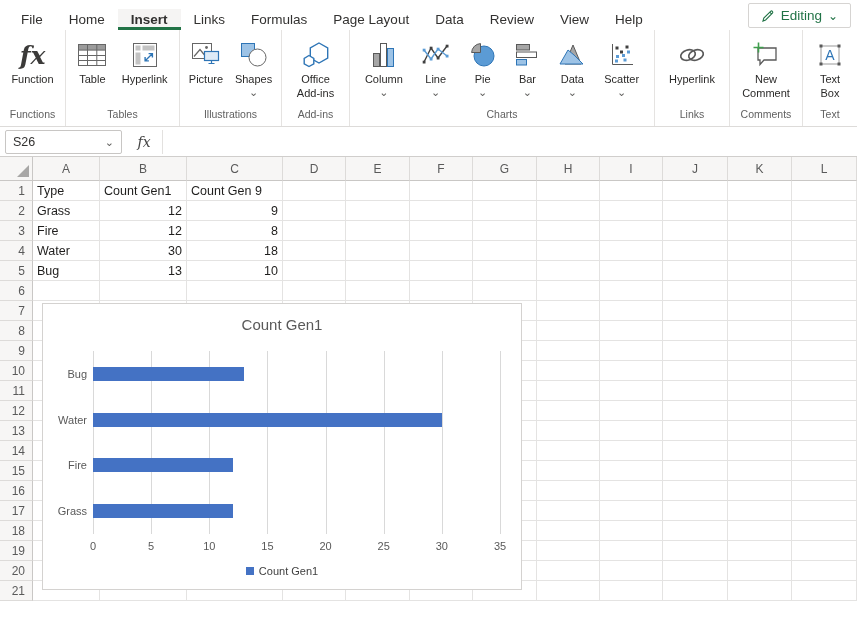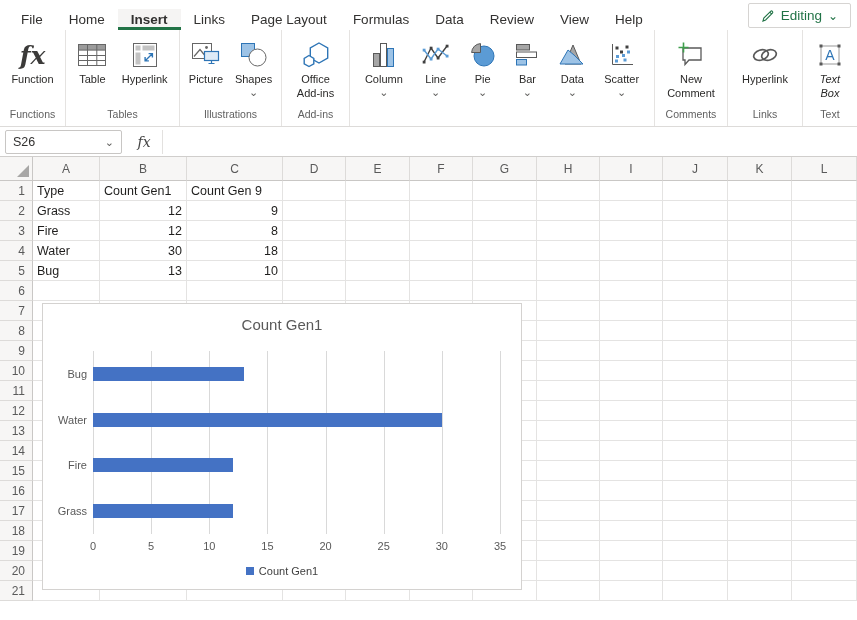--- a/index.html
+++ b/index.html
@@ -65,22 +65,22 @@
 <body>
 
 <div class="app">
 
   <div class="menubar">
     <div id="menu-tabs" style="display:flex;">
         <div class="tab">File</div>
         <div class="tab">Home</div>
         <div class="tab active">Insert</div>
         <div class="tab">Links</div>
+        <div class="tab">Formulas</div>
         <div class="tab">Page Layout</div>
-        <div class="tab">Formulas</div>
         <div class="tab">Data</div>
         <div class="tab">Review</div>
         <div class="tab">View</div>
         <div class="tab">Help</div>
       </div>
     <div class="editing-btn">
       <span style="display:flex;">
         <svg width="14" height="14" viewBox="0 0 16 16">
             <path d="M2.2 13.8 L3.2 10.4 L11 2.6 a1.45 1.45 0 0 1 2.05 2.05 L5.3 12.5 Z M10 3.6 l2 2" fill="none" stroke="#217346" stroke-width="1.2"></path>
           </svg>
@@ -251,68 +251,69 @@
                 <rect x="13" y="12" width="3" height="3" fill="#5B9BD5"></rect>
                 <rect x="18" y="8.5" width="3" height="3" fill="#5B9BD5"></rect>
                 <rect x="6" y="17.5" width="3" height="3" fill="#5B9BD5"></rect>
                 <rect x="14.5" y="16.5" width="3" height="3" fill="#5B9BD5"></rect>
             </svg>
           </span>
           <span class="rbtn-label">Scatter</span>
           <span class="chev">⌄</span>
         </div>
       </div>
-    </div>
-
-    <div class="rgroup g-comments">
-      <div class="rbuttons">
-        <div class="rbtn">
-          <span class="ricon">
-            <svg width="30" height="30" viewBox="0 0 30 30">
-              <path d="M7 8 H25 V20 H13 L9 24.5 V20 H7 Z" fill="#fff" stroke="#595959" stroke-width="1.3"></path>
-              <path d="M7.5 2.5 v10 M2.5 7.5 h10" stroke="#3f9e4d" stroke-width="1.6"></path>
-            </svg>
-          </span>
-          <span class="rbtn-label wrap" style="max-width:62px;">New Comment</span>
-        </div>
-      </div>
-      <div class="rlabel">Comments</div>
+      <div class="rlabel">Charts</div>
     </div>
 
     <div class="rgroup g-links">
       <div class="rbuttons">
         <div class="rbtn">
           <span class="ricon">
             <svg width="32" height="26" viewBox="0 0 32 26">
               <g fill="none" stroke="#595959" stroke-width="1.7">
                 <ellipse cx="12" cy="13" rx="7.5" ry="5" transform="rotate(-18 12 13)"></ellipse>
                 <ellipse cx="20" cy="13" rx="7.5" ry="5" transform="rotate(-18 20 13)"></ellipse>
               </g>
             </svg>
           </span>
           <span class="rbtn-label">Hyperlink</span>
         </div>
       </div>
       <div class="rlabel">Links</div>
+    </div>
+
+    <div class="rgroup g-comments">
+      <div class="rbuttons">
+        <div class="rbtn">
+          <span class="ricon">
+            <svg width="30" height="30" viewBox="0 0 30 30">
+              <path d="M7 8 H25 V20 H13 L9 24.5 V20 H7 Z" fill="#fff" stroke="#595959" stroke-width="1.3"></path>
+              <path d="M7.5 2.5 v10 M2.5 7.5 h10" stroke="#3f9e4d" stroke-width="1.6"></path>
+            </svg>
+          </span>
+          <span class="rbtn-label wrap" style="max-width:62px;">New Comment</span>
+        </div>
+      </div>
+      <div class="rlabel">Comments</div>
     </div>
 
     <div class="rgroup g-text">
       <div class="rbuttons">
         <div class="rbtn">
           <span class="ricon">
             <svg width="26" height="26" viewBox="0 0 26 26">
               <rect x="4" y="4" width="18" height="18" fill="#fff" stroke="#9a9a9a"></rect>
               <rect x="2.5" y="2.5" width="3" height="3" fill="#595959"></rect>
                 <rect x="20.5" y="2.5" width="3" height="3" fill="#595959"></rect>
               <rect x="2.5" y="20.5" width="3" height="3" fill="#595959"></rect>
                 <rect x="20.5" y="20.5" width="3" height="3" fill="#595959"></rect>
               <text x="13" y="18" text-anchor="middle" font-size="14" fill="#2E75B6" font-family="Liberation Sans, sans-serif">A</text>
             </svg>
           </span>
-          <span class="rbtn-label wrap" style="max-width:32px;font-style:italic;">Text Box</span>
+          <span class="rbtn-label wrap" style="max-width:32px;">Text Box</span>
         </div>
       </div>
       <div class="rlabel">Text</div>
     </div>
 
   </div>
 
   <div class="formula-bar">
     <div class="name-box">
       <span>S26</span>

